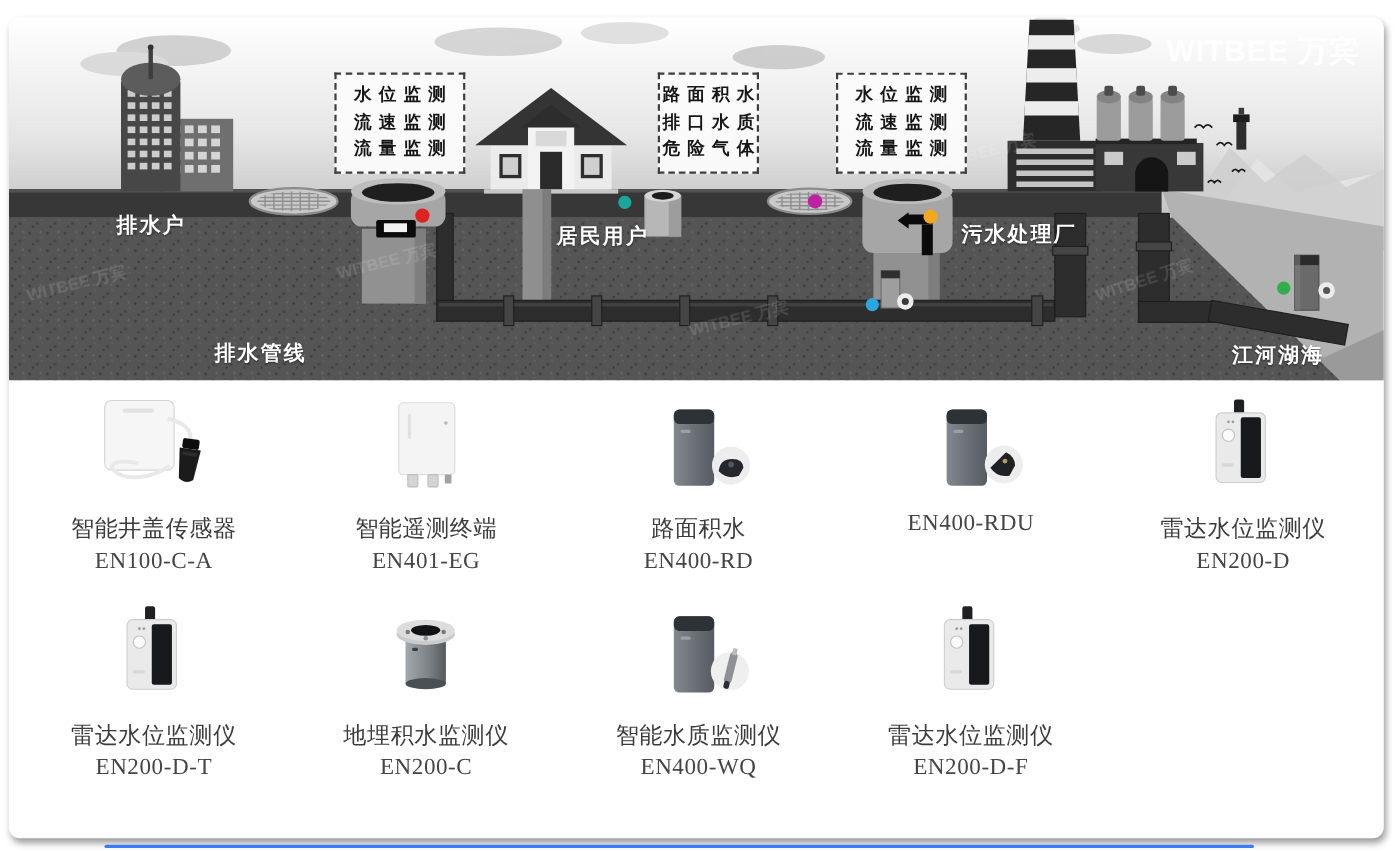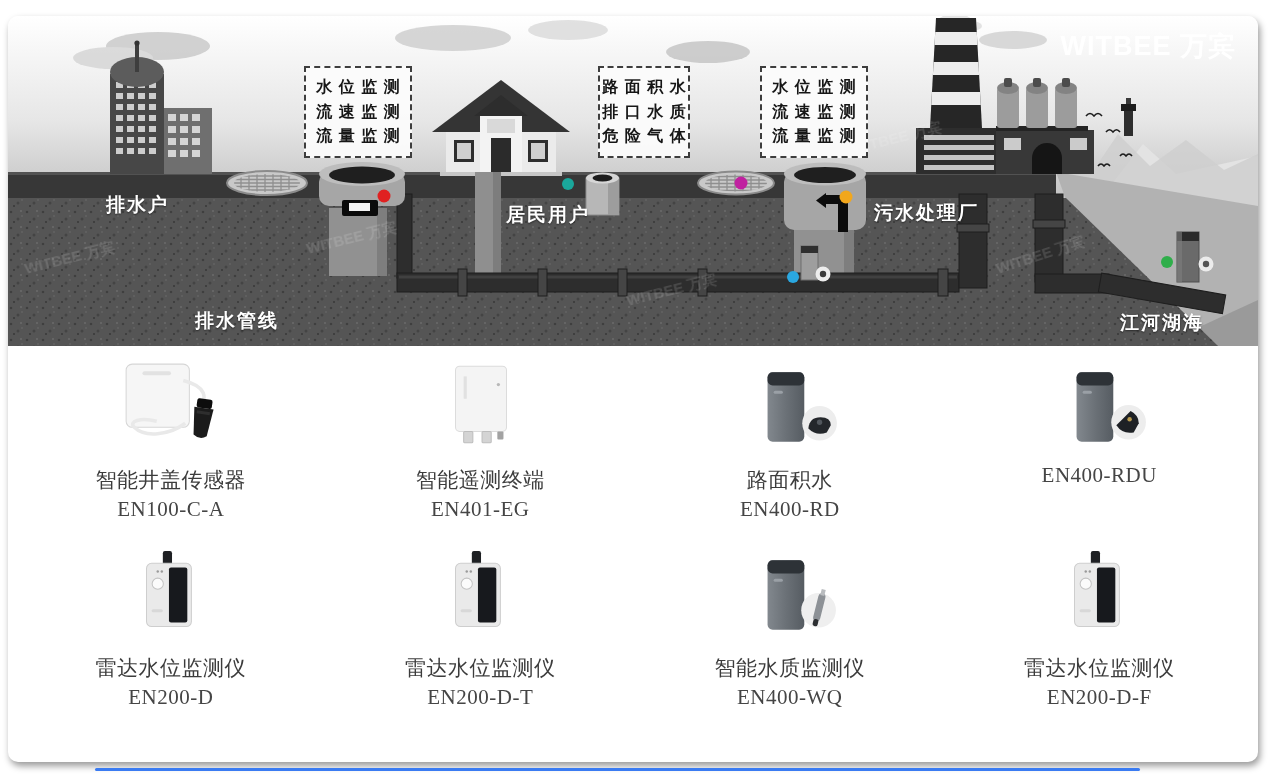--- a/index.html
+++ b/index.html
@@ -2,25 +2,25 @@
 <html><head>
 <meta charset="utf-8">
 <style>
   html,body{margin:0;padding:0;background:#ffffff;font-family:"Liberation Sans","DejaVu Sans",sans-serif;}
   .page{position:relative;width:1268px;height:774px;background:#fff;overflow:hidden;}
   .card{position:absolute;left:8px;top:16px;width:1250px;height:746px;background:#fff;border-radius:10px;
         box-shadow:2px 4px 7px rgba(0,0,0,.4);overflow:hidden;}
   .scene{position:relative;width:1250px;height:330px;}
   .scene svg.illu{position:absolute;left:0;top:0;}
   .logo{position:absolute;top:12px;right:22px;color:#fff;font-size:27px;font-weight:700;letter-spacing:1px;}
-  .anno{position:absolute;top:50px;width:108px;height:92px;border:2px dashed #3d3d3d;background:rgba(252,252,252,.92);
+  .anno{position:absolute;top:50px;width:119px;height:92px;border:2px dashed #3d3d3d;background:rgba(252,252,252,.92);
         display:flex;flex-direction:column;justify-content:center;align-items:center;box-sizing:border-box;}
   .anno .ln{font-size:16px;font-weight:700;color:#161616;letter-spacing:6.5px;margin-right:-6.5px;line-height:1.55;white-space:nowrap;}
   .glabel{position:absolute;color:#fff;font-weight:700;font-size:19px;letter-spacing:2px;text-shadow:0 1px 2px rgba(0,0,0,.55);white-space:nowrap;}
-  .grid{display:grid;grid-template-columns:repeat(4,1fr);row-gap:24px;padding:12px 4px 0 8px;}
+  .grid{display:grid;grid-template-columns:repeat(5,1fr);row-gap:24px;padding:12px 4px 0 8px;}
   .cell{display:flex;flex-direction:column;align-items:center;}
   .pimg{width:150px;height:102px;}
   .pname{margin-top:6px;font-size:21px;color:#3c3c3c;letter-spacing:.5px;white-space:nowrap;}
   .pmodel{margin-top:3px;font-size:21px;color:#454545;letter-spacing:.5px;white-space:nowrap;font-family:Liberation Serif, serif;}
   .footer-line{position:absolute;left:95px;top:768px;width:1045px;height:3px;background:#3a7bf2;border-radius:2px;}
   .hiddefs{position:absolute;width:0;height:0;overflow:hidden;}
 </style>
 </head>
 <body>
 
@@ -495,20 +495,27 @@
       </div>
       <div class="cell">
         <svg class="pimg" viewBox="0 0 120 100">
             <use href="#s-levelbox"></use>
           </svg>
         <div class="pname">雷达水位监测仪</div>
         <div class="pmodel">EN200-D-T</div>
       </div>
       <div class="cell">
         <svg class="pimg" viewBox="0 0 120 100">
+            <use href="#s-cyl"></use>
+          </svg>
+        <div class="pname">地埋积水监测仪</div>
+        <div class="pmodel">EN200-C</div>
+      </div>
+      <div class="cell">
+        <svg class="pimg" viewBox="0 0 120 100">
             <use href="#s-tower"></use>
             <use href="#s-acc-probe"></use>
           </svg>
         <div class="pname">智能水质监测仪</div>
         <div class="pmodel">EN400-WQ</div>
       </div>
       <div class="cell">
         <svg class="pimg" viewBox="0 0 120 100">
             <use href="#s-levelbox"></use>
           </svg>

